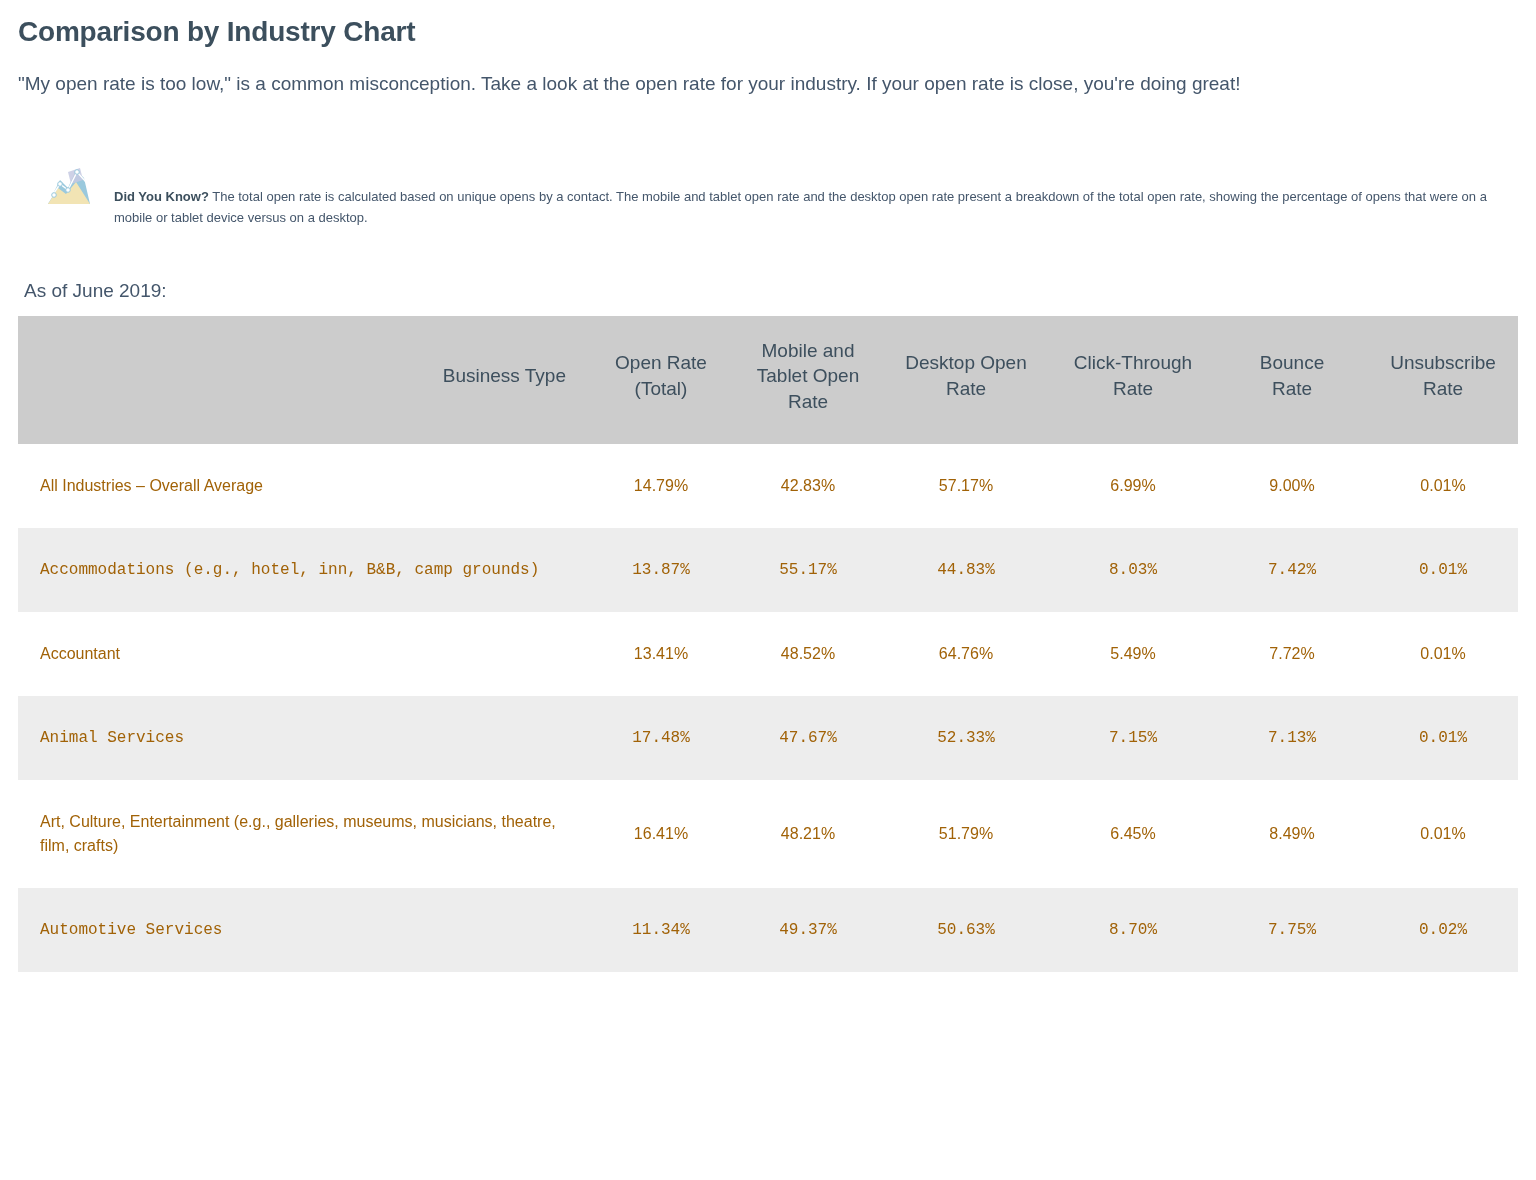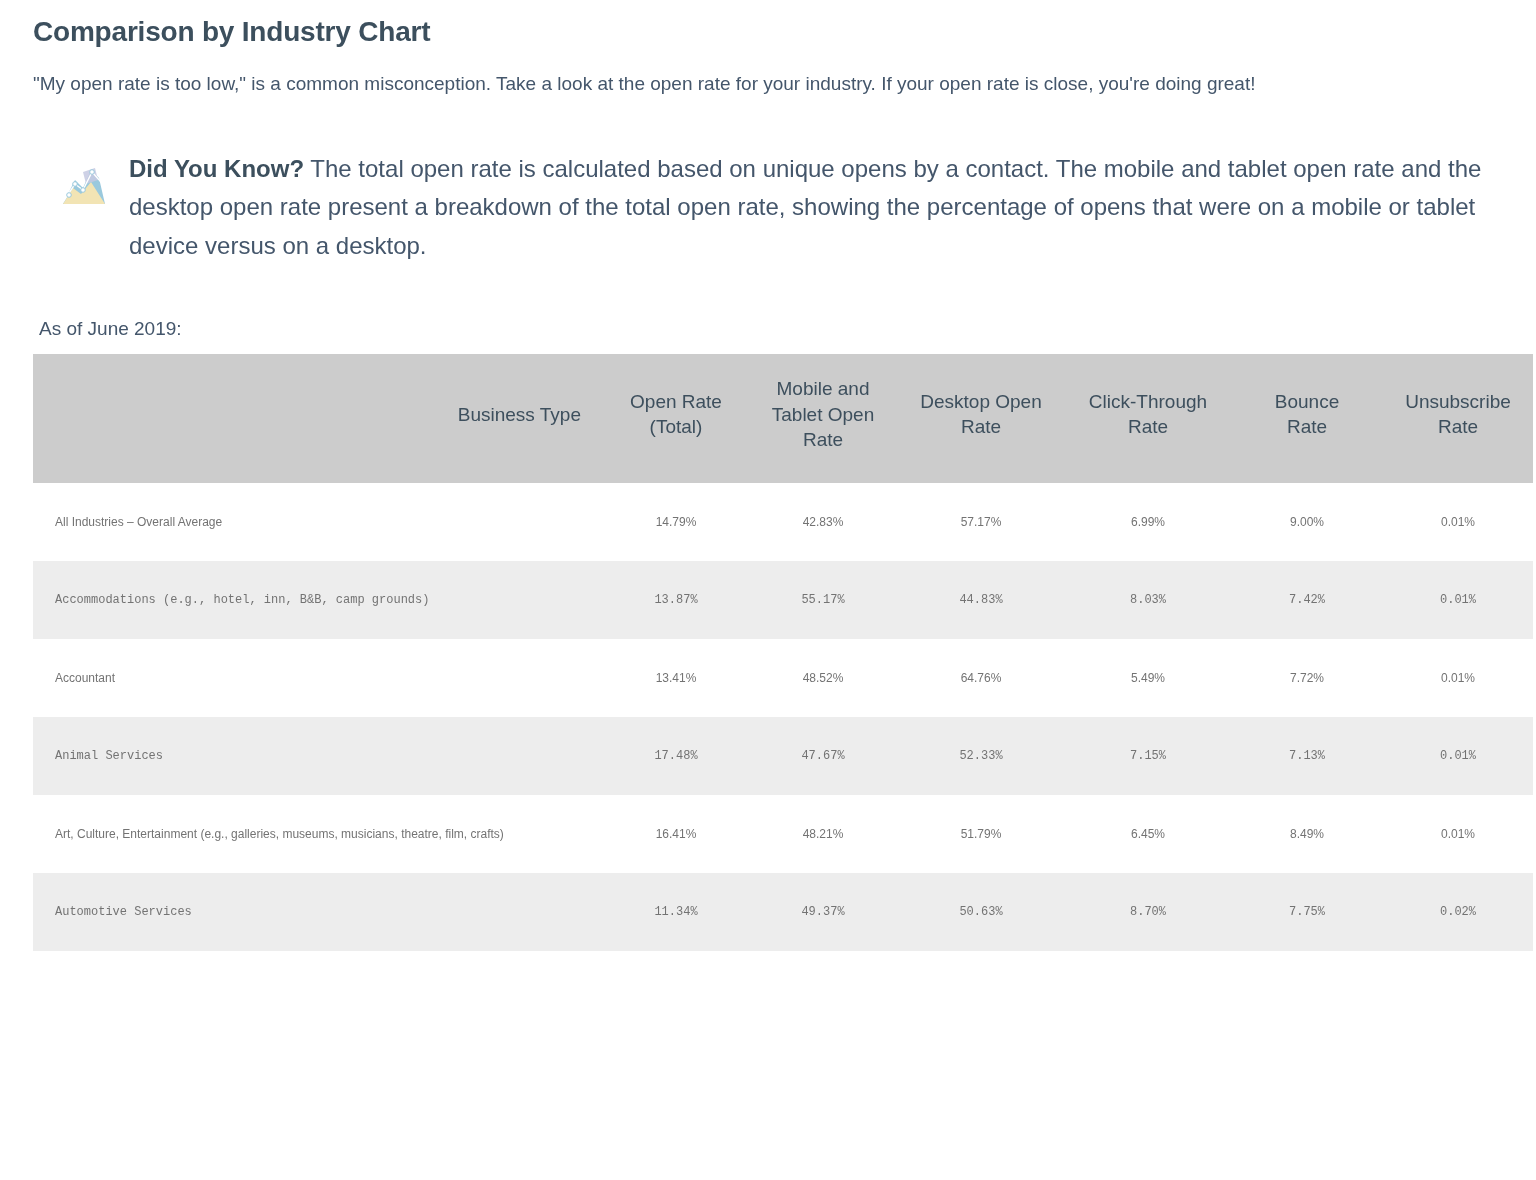--- a/index.html
+++ b/index.html
@@ -8,21 +8,21 @@
     background: #ffffff;
   }
   body {
     width: 1536px;
     height: 1180px;
     font-family: "Liberation Sans", sans-serif;
     color: #3d4f5d;
     overflow: hidden;
   }
   .page {
-    padding: 0 33px;
+    padding: 0 18px;
     box-sizing: border-box;
   }
   .page-title {
     font-size: 28px;
     font-weight: bold;
     color: #3c4f5d;
     letter-spacing: -0.2px;
     margin: 14px 0 0 0;
     line-height: 1.25;
   }
@@ -40,24 +40,25 @@
     padding-left: 28px;
   }
   .callout-icon {
     flex: 0 0 auto;
     width: 46px;
     height: 48px;
     margin-top: 8px;
   }
   .callout-text {
     margin-left: 22px;
-    font-size: 24px;
+    font-size: 13px;
     line-height: 1.62;
     color: #44566b;
     max-width: 1420px;
+    margin-top: 36px;
   }
   .callout-text .lead {
     font-weight: bold;
     color: #3c4f5d;
   }
   .asof {
     font-size: 19px;
     color: #44566b;
     margin-top: 52px;
     margin-bottom: 14px;
@@ -78,22 +79,22 @@
     vertical-align: middle;
     text-align: center;
     border: none;
   }
   table.industry-table thead th.col-business {
     padding-left: 22px;
     padding-right: 22px;
     text-align: right;
   }
   table.industry-table tbody td {
-    font-size: 12px;
-    color: #737373;
+    font-size: 16px;
+    color: #a16207;
     padding: 30px 8px;
     vertical-align: middle;
     text-align: center;
     border: none;
     line-height: 1.5;
   }
   table.industry-table tbody td.biz {
     text-align: left;
     padding-left: 22px;
     padding-right: 18px;

